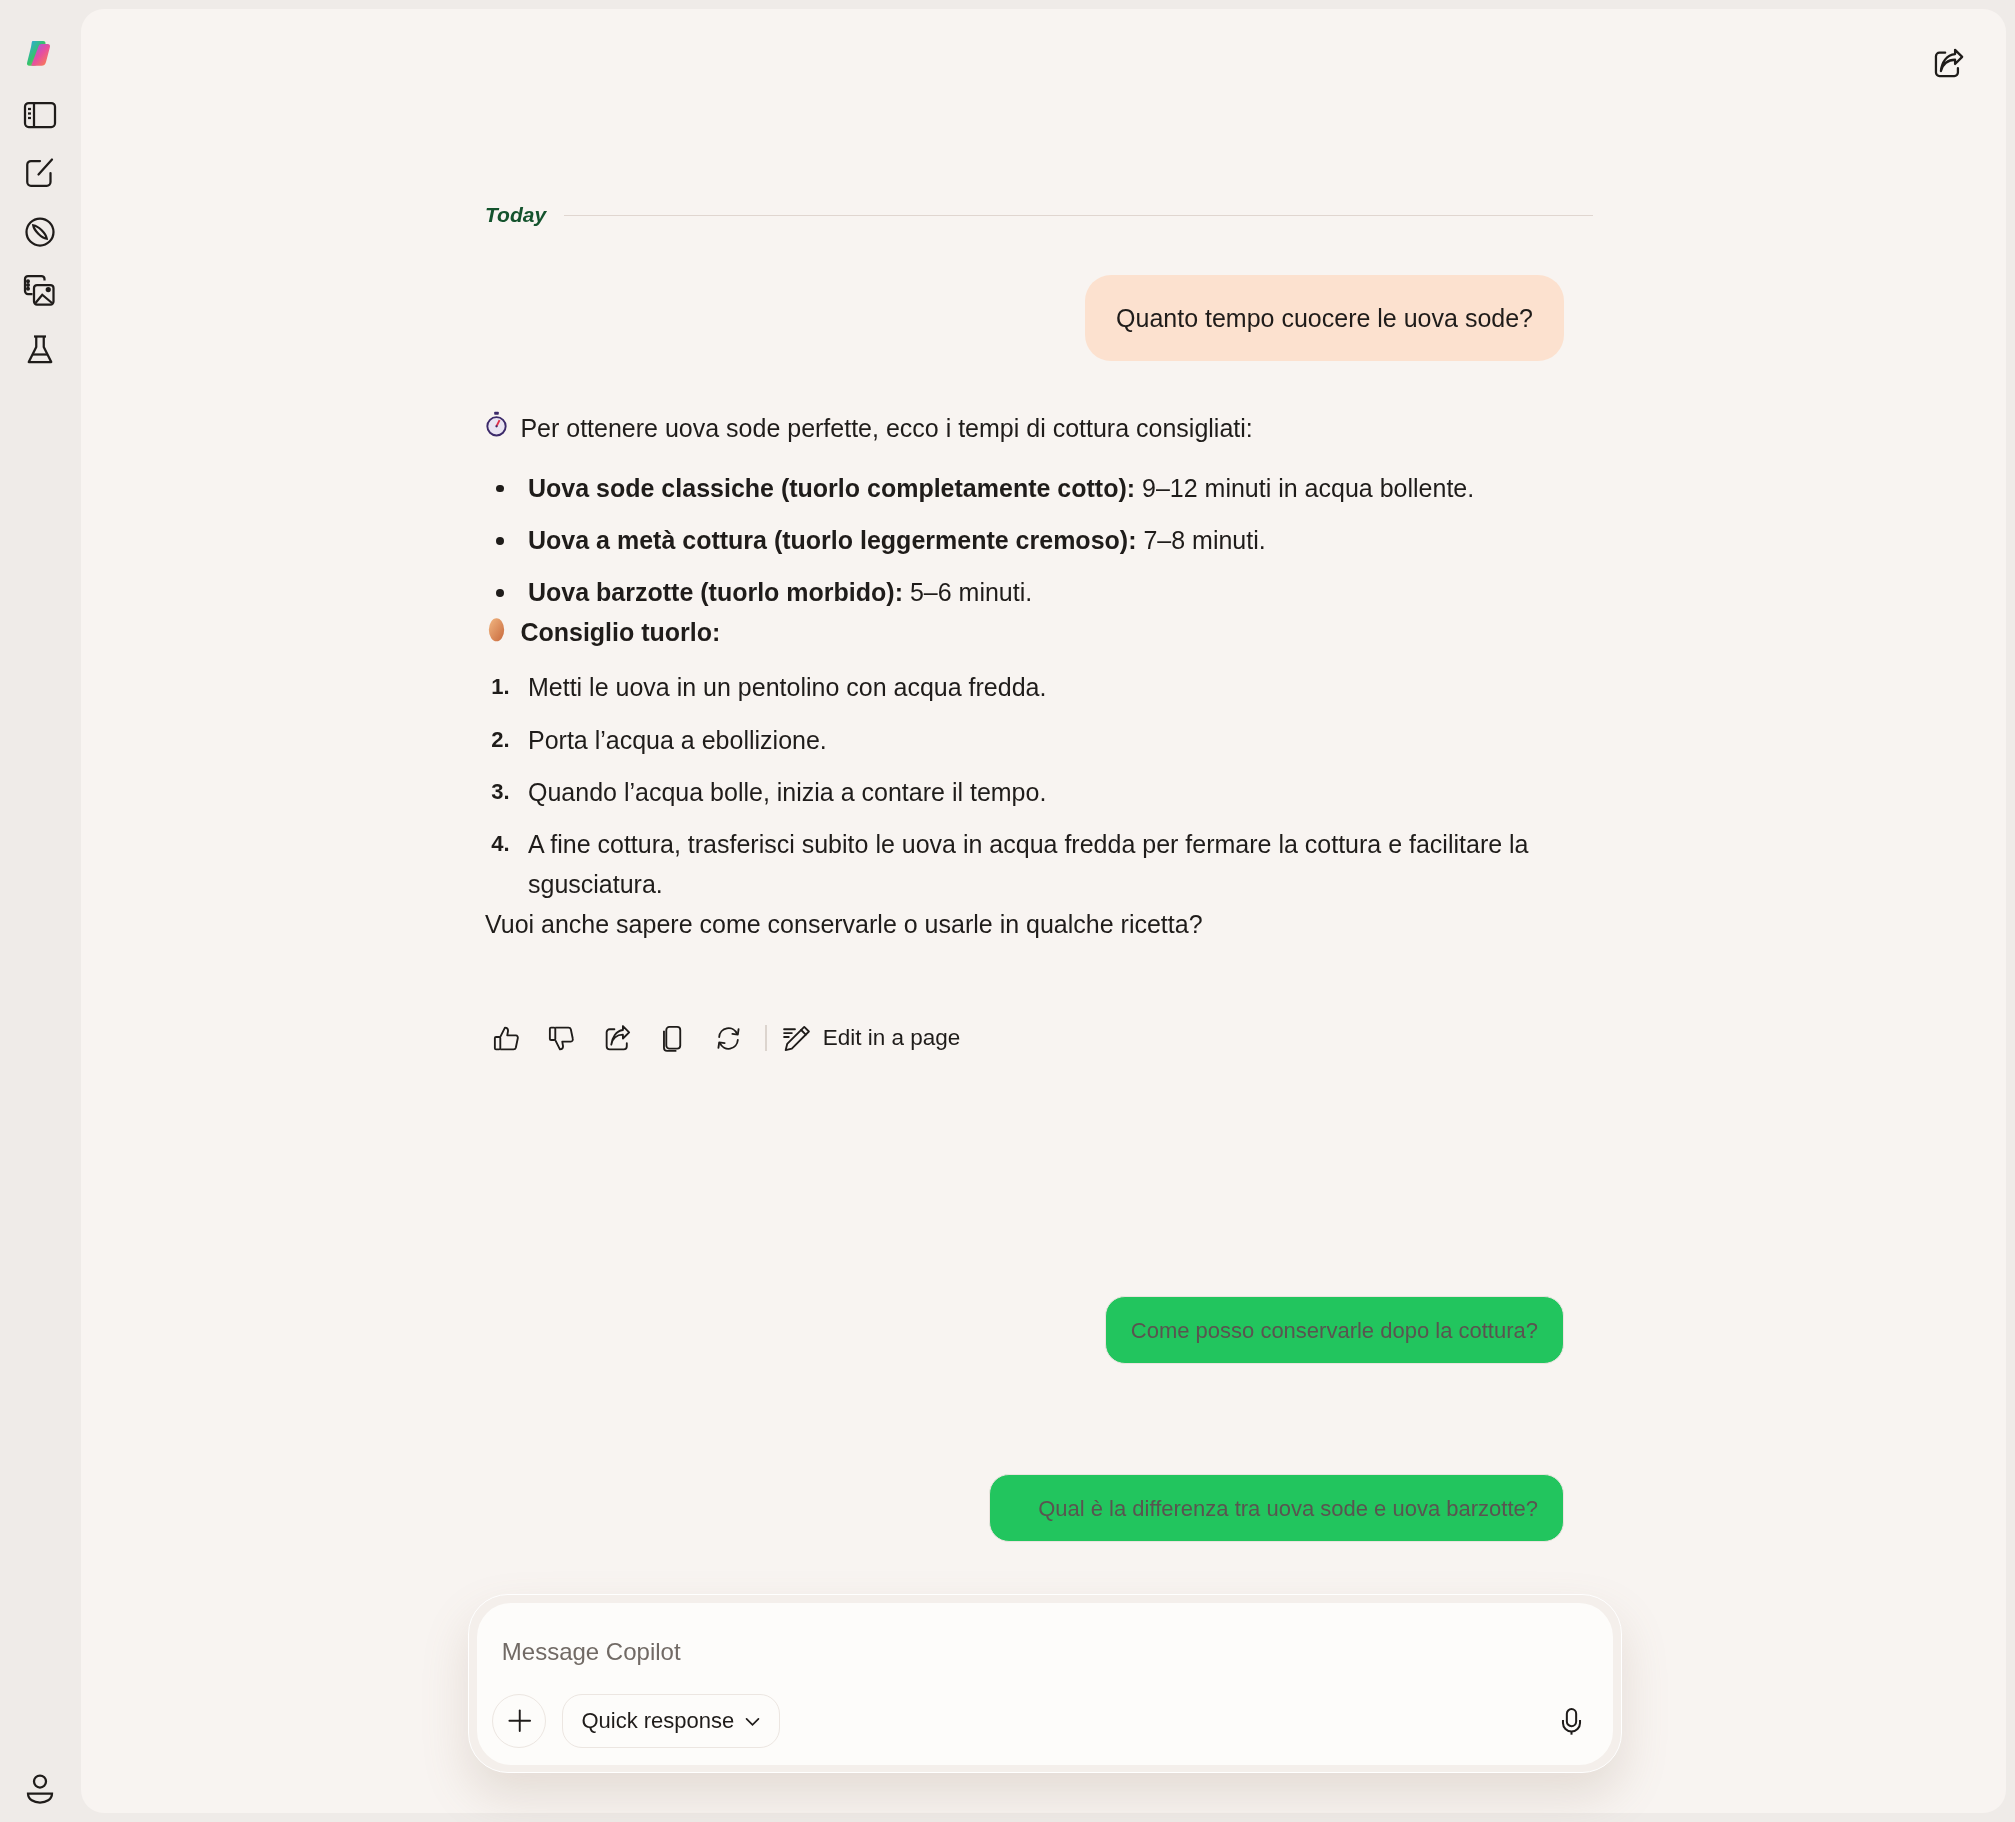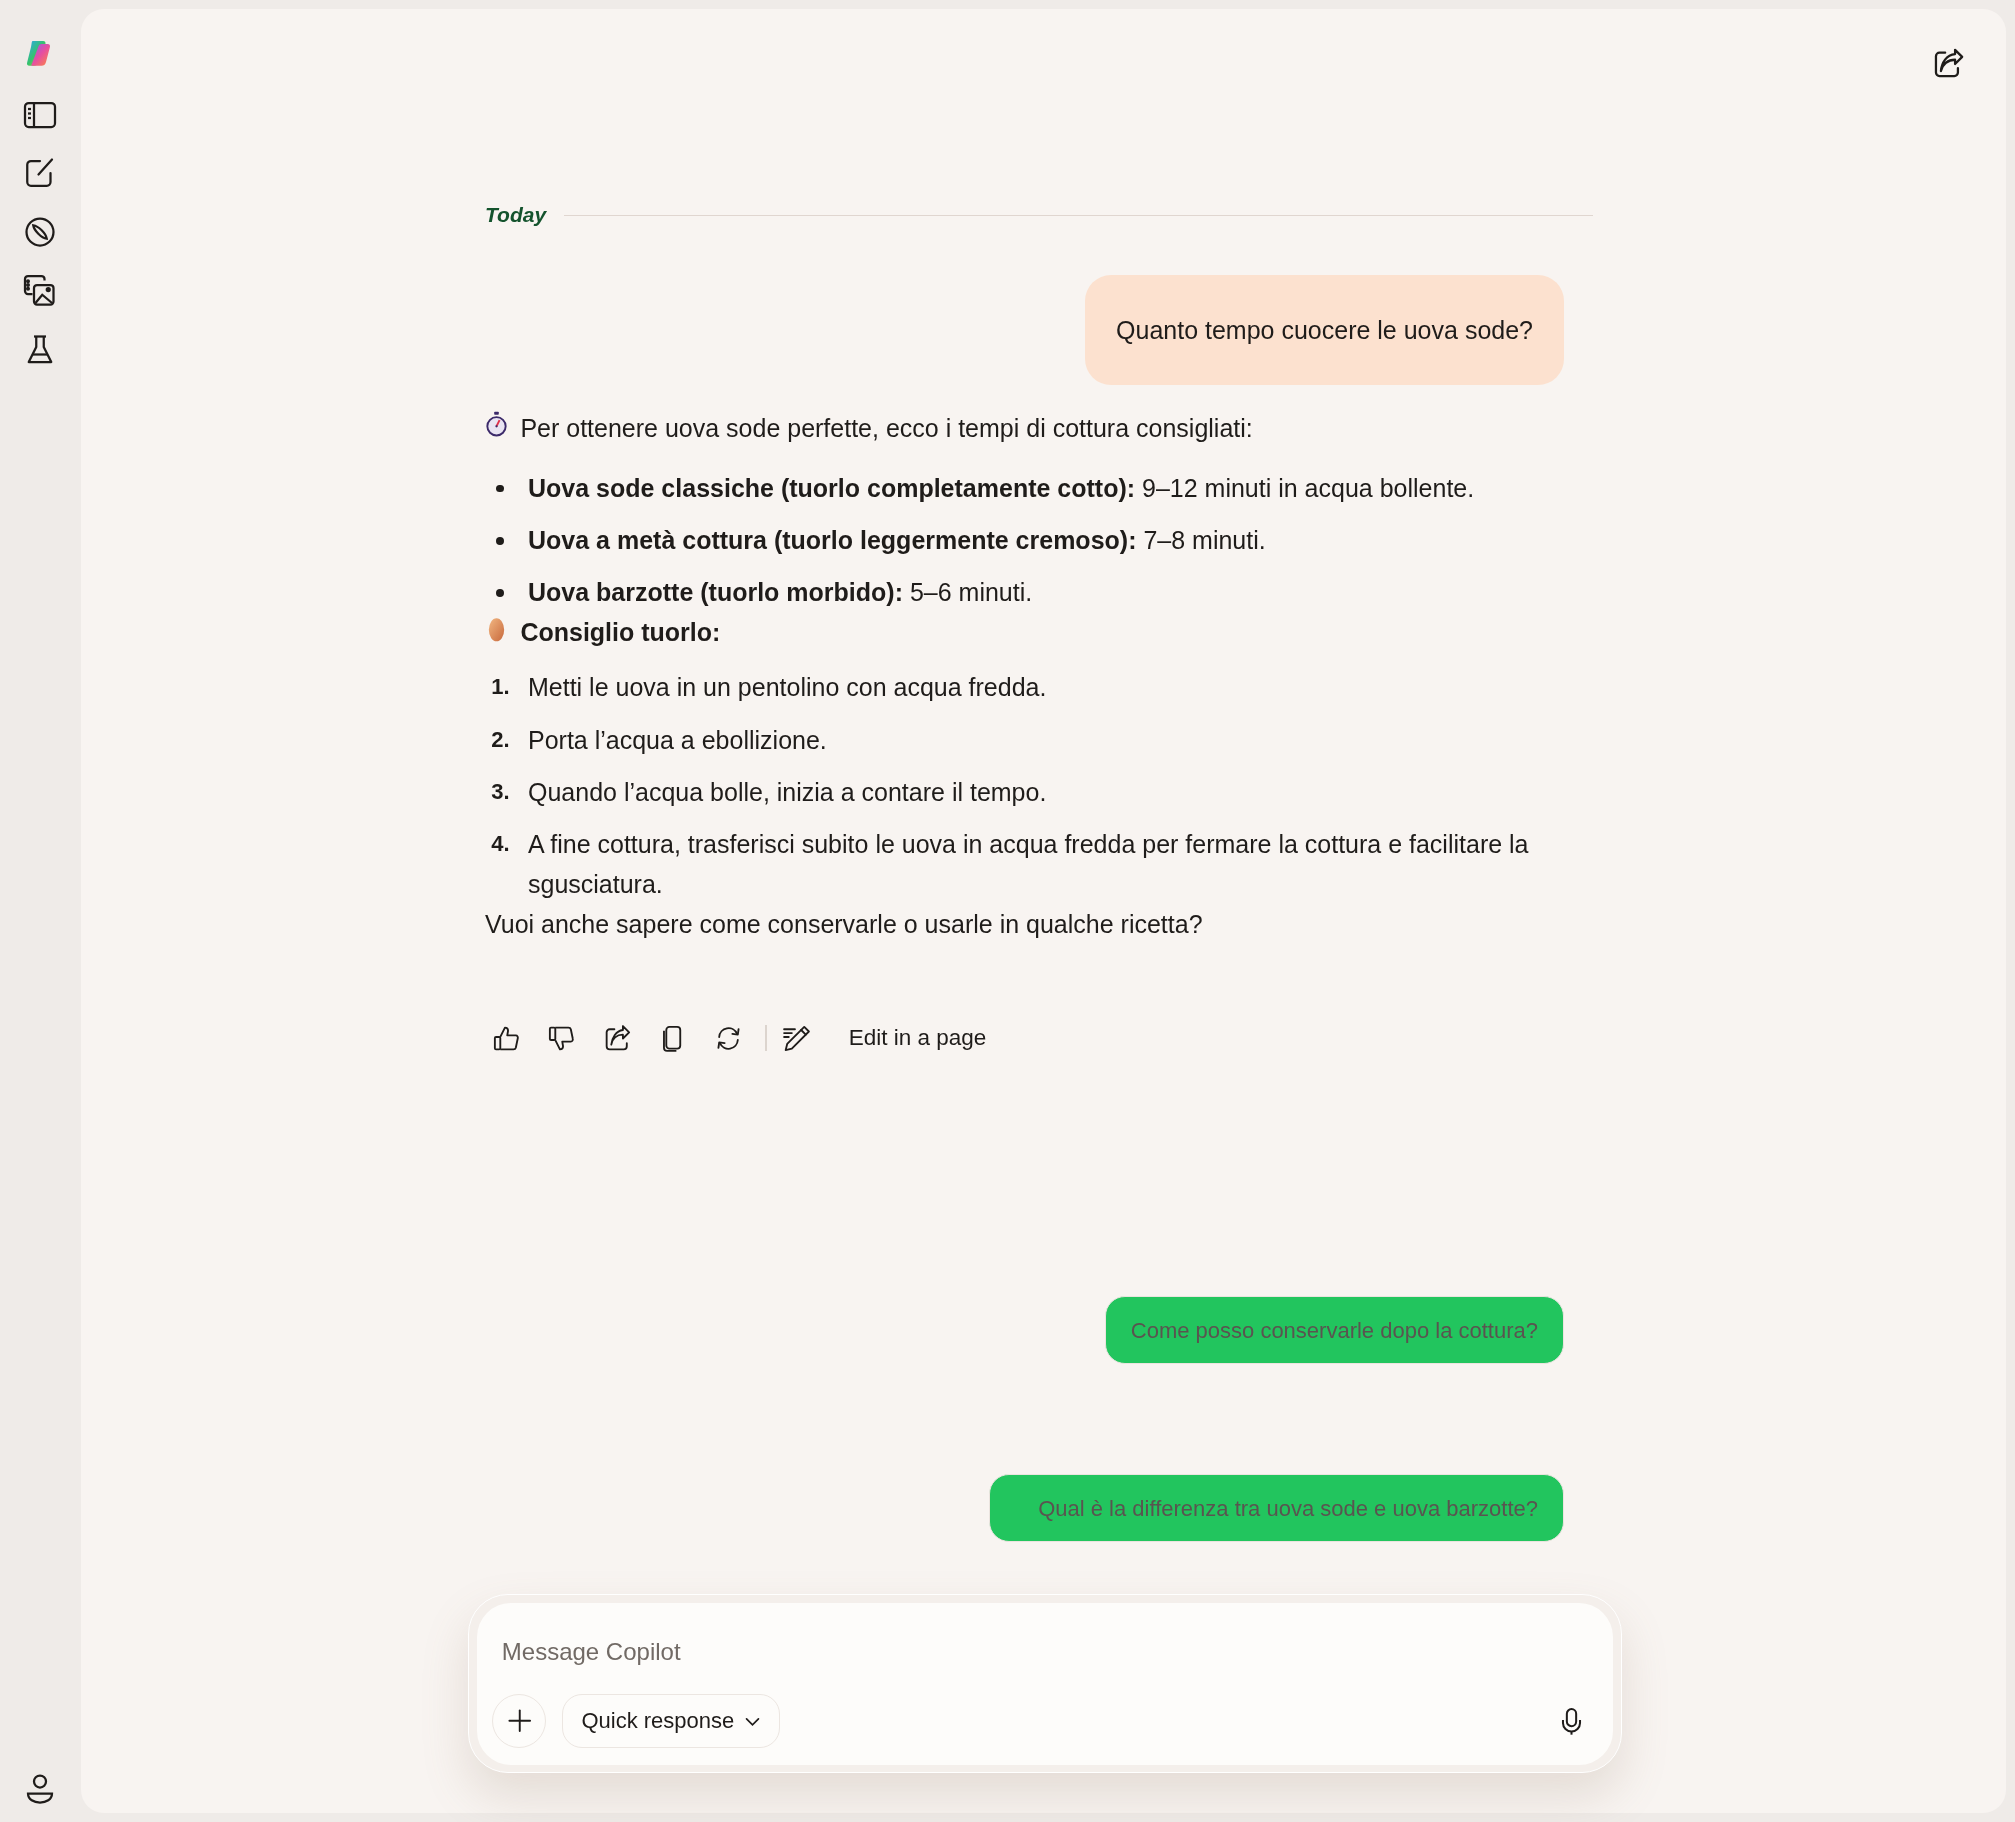--- a/index.html
+++ b/index.html
@@ -17,39 +17,39 @@
     position:absolute; left:81px; top:9.3px; width:1925px; height:1804px;
     background:#f8f4f1; border-radius:23px;
   }
   .share-top { position:absolute; right:37px; top:33px; width:43px; height:43px; display:flex; align-items:center; justify-content:center; cursor:pointer; }
   .today-row { position:absolute; left:404px; top:194px; width:1108px; display:flex; align-items:center; }
   .today { font-size:21px; font-weight:bold; color:#14532d; margin-right:18px;font-style:italic; }
   .today-line { flex:1; height:1.6px; background:#e0d6d0; }
   .user-bubble {
     position:absolute; right:442px; top:266px;
     background:#fce1cf; border-radius:26px;
-    padding:16px 31px; height:78px; line-height:78px;
+    padding:4px 31px; height:78px; line-height:78px;
     font-size:25px; color:#1f1c1a;
   }
   .answer { position:absolute; left:404px; top:399px; width:1116px; font-size:25px; line-height:40px; }
   .answer p { margin:0; }
   .emoji { display:inline-block; width:23px; margin-right:12.4px; vertical-align:middle; position:relative; top:-2.3px; }
   .intro { height:47px; }
   ul.bullets, ol.steps { margin:0; padding:0; list-style:none; }
   .bullets li { position:relative; padding-left:43px; margin-top:12.4px; }
   .bullets li::before { content:""; position:absolute; left:11px; top:17px; width:7.8px; height:7.8px; border-radius:50%; background:#1f1c1a; }
   .heading { margin-top:18.6px; font-weight:bold; }
   .steps li { position:relative; padding-left:43px; margin-top:12.4px; }
   .steps .num { position:absolute; left:6.2px; top:0; font-weight:bold; font-size:22px; }
   .closing { margin-top:18.6px; }
   .actions { position:absolute; left:404px; top:1004px; height:50px; display:flex; align-items:center; }
   .act { width:43px; height:43px; display:flex; align-items:center; justify-content:center; margin-right:12.4px; cursor:pointer; }
   .act svg { width:31px; height:31px; }
   .act-sep { width:1.6px; height:26px; background:#dcd4ce; margin:0 14px 0 3.1px; }
-  .edit-page { display:flex; align-items:center; font-size:22.5px; cursor:pointer; color:#1f1c1a;gap:26px; }
+  .edit-page { display:flex; align-items:center; font-size:22.5px; cursor:pointer; color:#1f1c1a; }
   .edit-page svg { width:31px; height:31px; margin-right:11px; }
   .suggest {
     position:absolute; right:442px; height:68px; line-height:68px;
     border:1.6px solid #ebe4df; border-radius:20px; background:#22c55e;
     padding:0 25px; font-size:22px; color:#5a5450; cursor:pointer; box-sizing:border-box;
   }
   .composer-outer {
     position:absolute; left:387px; top:1585px; width:1152px; height:177px;
     border-radius:40px; background:#f4efeb; border:1.6px solid #ffffff;
     box-shadow:0 23px 47px rgba(140,110,90,0.18);

